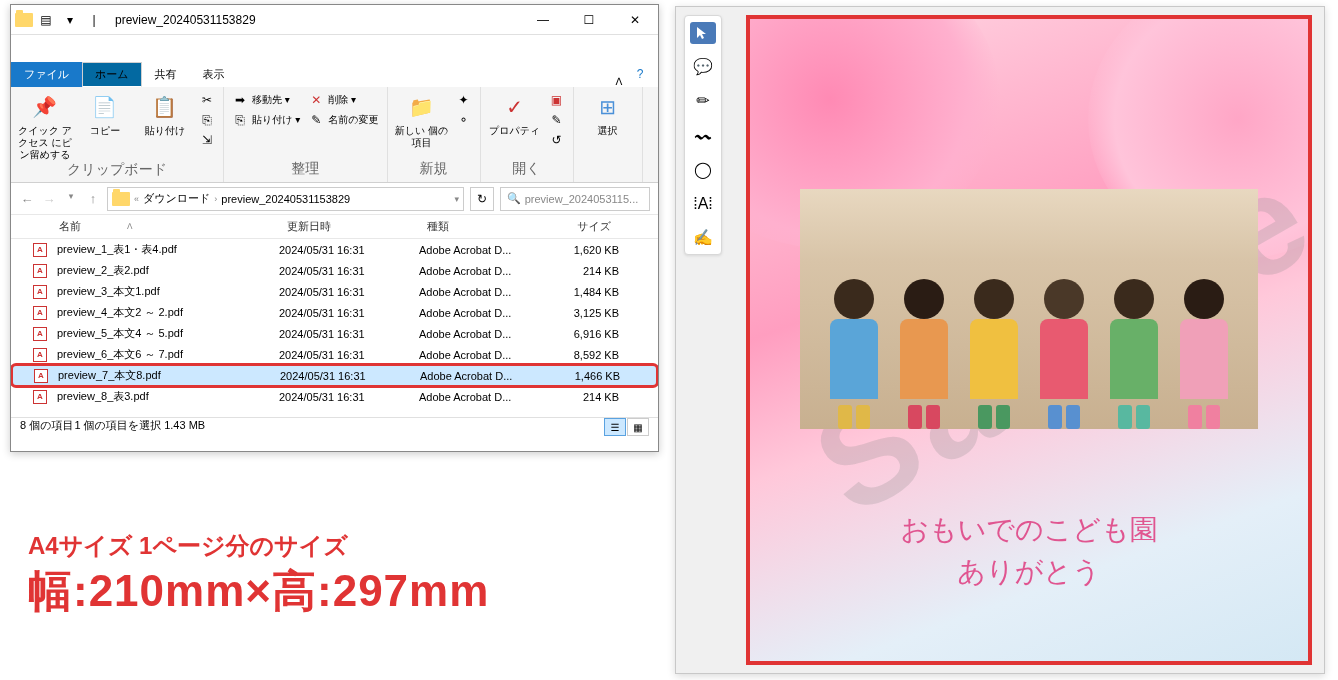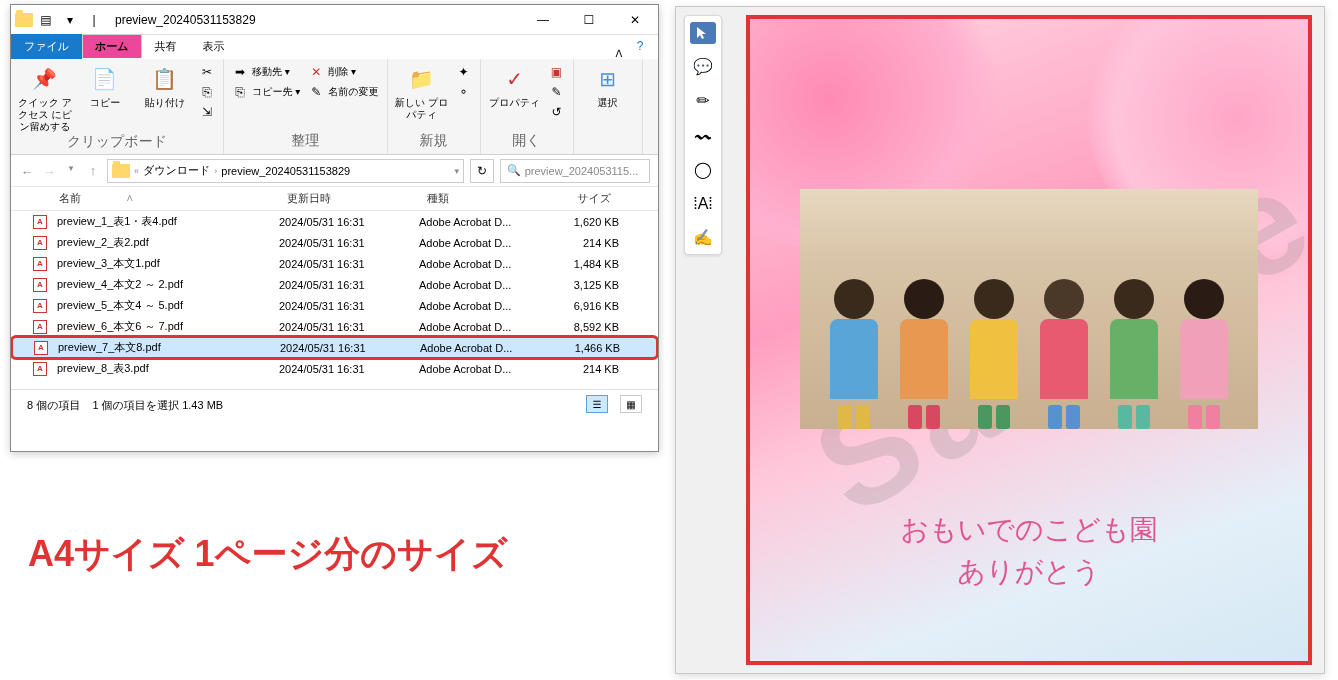--- a/index.html
+++ b/index.html
@@ -6,24 +6,24 @@
 body { width: 1338px; height: 680px; background: #fff; position: relative; }
 
 .explorer { position: absolute; left: 10px; top: 4px; width: 649px; height: 448px; border: 1px solid #888; background: #fff; box-shadow: 0 2px 8px rgba(0,0,0,.2); }
 .titlebar { height: 30px; display: flex; align-items: center; background: #fff; border-bottom: 1px solid #e0e0e0; }
 .titlebar .qat { display: flex; align-items: center; gap: 2px; padding: 0 4px; }
 .titlebar .qat .qbtn { width: 22px; height: 22px; display: flex; align-items: center; justify-content: center; font-size: 12px; }
 .titlebar .title { flex: 1; padding-left: 6px; font-size: 12px; }
 .titlebar .wbtns { display: flex; }
 .titlebar .wbtn { width: 46px; height: 30px; display: flex; align-items: center; justify-content: center; font-size: 12px; }
 
-.tabs { height: 24px; display: flex; align-items: end; background: #fff; }
+.tabs { height: 24px; display: flex; align-items: end; background: #fff; margin-top: 28px; }
 .tabs .tab { padding: 4px 12px; font-size: 11px; border: 1px solid transparent; }
 .tabs .tab.file { background: #1979ca; color: #fff; }
-.tabs .tab.active { border: 1px solid #d0d0d0; border-bottom: 1px solid #fff; background: #ec4899; font-weight: bold; }
+.tabs .tab.active { border: 1px solid #d0d0d0; border-bottom: 1px solid #fff; background: #0369a1; }
 .tabs .spacer { flex: 1; }
 .tabs .help { width: 24px; height: 20px; text-align: center; color: #1979ca; font-size: 12px; margin-right: 6px; }
 .tabs .chev { width: 18px; font-size: 10px; text-align: center; }
 
 .ribbon { height: 96px; background: #f5f5f5; border-bottom: 1px solid #d0d0d0; display: flex; }
 .rgroup { border-right: 1px solid #e0e0e0; padding: 4px 6px; display: flex; flex-direction: column; justify-content: space-between; }
 .rgroup .glabel { font-size: 14px; color: #666; text-align: center; }
 .rgroup .grow { display: flex; gap: 4px; align-items: flex-start; }
 .rbtn-lg { display: flex; flex-direction: column; align-items: center; width: 56px; font-size: 10px; text-align: center; line-height: 1.2; }
 .rbtn-lg .ico { width: 32px; height: 32px; display: flex; align-items: center; justify-content: center; font-size: 20px; }
@@ -49,30 +49,30 @@
 .col.size { width: 80px; text-align: right; }
 
 .filelist { height: 178px; overflow: hidden; }
 .filerow { height: 21px; display: flex; align-items: center; font-size: 11px; }
 .filerow .col.name { padding-left: 22px; }
 .filerow.selected { background: #cce8ff; border: 1px solid #99d1ff; }
 .filerow.highlighted { position: relative; }
 .filerow.highlighted::before { content: ""; position: absolute; left: -2px; right: -2px; top: -3px; bottom: -3px; border: 3px solid #e03434; border-radius: 6px; pointer-events: none; }
 .pdficon { width: 14px; height: 14px; background: #fff; border: 1px solid #c33; display: inline-flex; align-items: center; justify-content: center; color: #c33; font-size: 8px; font-weight: bold; margin-right: 4px; }
 
-.statusbar { height: 24px; border-top: 1px solid #e0e0e0; display: flex; align-items: flex-end; font-size: 11px; padding: 0 16px; gap: 12px; }
+.statusbar { height: 24px; border-top: 1px solid #e0e0e0; display: flex; align-items: flex-start; font-size: 11px; padding: 0 9px; gap: 1px; }
 .statusbar .spacer { flex: 1; }
 .statusbar .viewbtn { width: 22px; height: 18px; border: 1px solid #ccc; display: flex; align-items: center; justify-content: center; font-size: 10px; }
 .statusbar .viewbtn.active { background: #cce8ff; border-color: #5aa2e0; }
 
 .arrow { position: absolute; left: 635px; top: 340px; width: 80px; height: 28px; }
 .arrow svg { width: 100%; height: 100%; }
 
 .annot { position: absolute; left: 28px; top: 530px; color: #e03434; font-weight: bold; }
-.annot .l1 { font-size: 36px; }
+.annot .l1 { font-size: 24px; }
 .annot .l2 { font-size: 44px; letter-spacing: 1px; }
 
 .pdfviewer { position: absolute; left: 675px; top: 6px; width: 650px; height: 668px; border: 1px solid #c8c8c8; background: #f0f0f0; box-shadow: 0 2px 8px rgba(0,0,0,.15); display: flex; }
 .pdftools { width: 38px; background: #fff; border: 1px solid #d8d8d8; margin: 8px 0 0 8px; height: 240px; border-radius: 4px; display: flex; flex-direction: column; align-items: center; padding: 6px 0; gap: 12px; box-shadow: 0 1px 3px rgba(0,0,0,.1); }
 .pdftool { width: 26px; height: 26px; display: flex; align-items: center; justify-content: center; font-size: 16px; border-radius: 3px; }
 .pdftool.active { background: #4a7ab8; color: #fff; }
 .pdfpage { flex: 1; margin: 8px 12px 8px 24px; background: #fff; position: relative; border: 4px solid #e03434; overflow: hidden; }
 .pdfbg { position: absolute; inset: 0; background: linear-gradient(160deg, #ffd8e4 0%, #ffb8d0 20%, #ff9ec0 38%, #ffc8da 55%, #e4eff8 80%, #d4e8f4 100%); }
 .pdfbg::before { content: ""; position: absolute; width: 340px; height: 300px; left: -90px; top: -70px; background: radial-gradient(circle, #ff8ab4 0%, #ffb0ce 60%, transparent 75%); border-radius: 50%; }
 .pdfbg::after { content: ""; position: absolute; width: 300px; height: 280px; right: -80px; top: -40px; background: radial-gradient(circle, #ffa6c6 0%, #ffc4da 60%, transparent 75%); border-radius: 50%; }
@@ -150,42 +150,42 @@
     </div>
     <div class="rgroup">
       <div class="grow">
         <div class="vstack">
           <div class="rbtn-sm">
               <span class="ico">➡</span>
               <span>移動先 ▾</span>
             </div>
           <div class="rbtn-sm">
               <span class="ico">⎘</span>
-              <span>コピー先 ▾</span>
+              <span>貼り付け ▾</span>
             </div>
         </div>
         <div class="vstack">
           <div class="rbtn-sm">
               <span class="ico" style="color:#c33">✕</span>
               <span>削除 ▾</span>
             </div>
           <div class="rbtn-sm">
               <span class="ico">✎</span>
               <span>名前の変更</span>
             </div>
         </div>
       </div>
       <div class="glabel">整理</div>
     </div>
     <div class="rgroup">
       <div class="grow">
         <div class="rbtn-lg">
             <span class="ico">📁</span>
             <span class="lbl">新しい
-プロパティ</span>
+個の項目</span>
           </div>
         <div class="vstack">
           <div class="rbtn-sm">
               <span class="ico">✦</span>
             </div>
           <div class="rbtn-sm">
               <span class="ico">⚬</span>
             </div>
         </div>
       </div>
@@ -340,20 +340,21 @@
 </div>
 
 <div class="arrow">
   <svg viewBox="0 0 80 28">
       <path d="M0 14 L60 14 L60 4 L80 14 L60 24 L60 14 Z" fill="#e03434"></path>
     </svg>
 </div>
 
 <div class="annot">
   <div class="l1">A4サイズ 1ページ分のサイズ</div>
+  <div class="l2">幅:210mm×高:297mm</div>
 </div>
 
 <div class="pdfviewer">
   <div class="pdftools">
     <div class="pdftool active">
         <svg width="16" height="16" viewBox="0 0 16 16">
           <path d="M2 2 L2 13 L5 10 L7 14 L9 13 L7 9 L11 9 Z" fill="currentColor"></path>
         </svg>
       </div>
     <div class="pdftool">💬</div>

